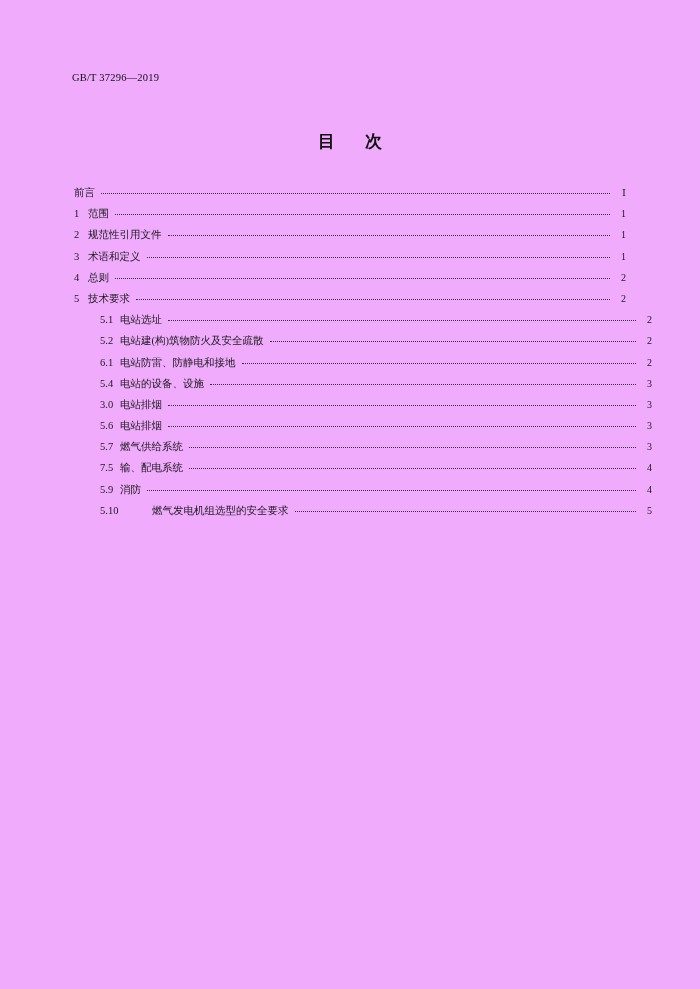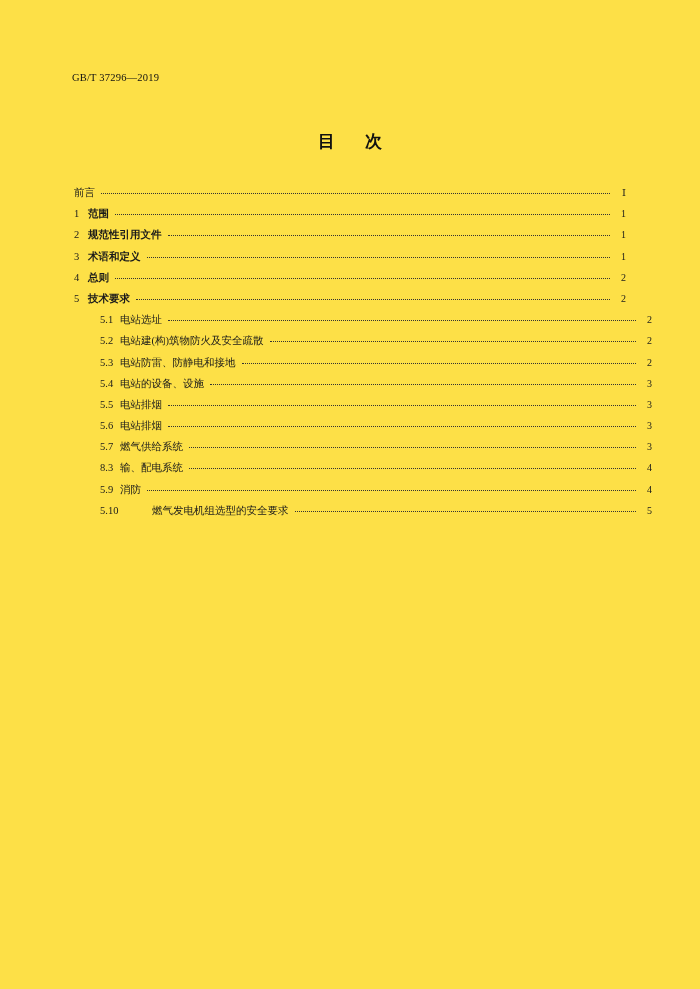--- a/index.html
+++ b/index.html
@@ -14,21 +14,21 @@
     font-family: "Liberation Serif", "DejaVu Serif", serif;
     color: #1a1a1a;
     overflow: hidden;
   }
   .page {
     position: absolute;
     top: 0;
     left: 0;
     width: 700px;
     height: 989px;
-    background: #fde047;
+    background: #f0abfc;
   }
   .header-code {
     position: absolute;
     top: 72px;
     left: 72px;
     font-size: 10.5px;
     letter-spacing: 0.2px;
     font-family: "Liberation Serif", "DejaVu Serif", serif;
     color: #111;
   }
@@ -88,21 +88,21 @@
   .toc-row .page-no {
     flex: 0 0 auto;
     width: 14px;
     text-align: right;
     font-size: 10px;
   }
 
   
   .lvl-front .label { padding-left: 0; }
   .lvl-1 .num { width: 14px; }
-  .lvl-1 .label { padding-left: 0px; font-weight: bold; }
+  .lvl-1 .label { padding-left: 0px; }
   .lvl-2 { padding-left: 26px; }
   .lvl-2 .num { width: 20px; }
   .lvl-2 .label { padding-left: 0px; }
   .lvl-2.wide .num { width: 52px; }
 </style>
 </head>
 <body>
 
 <div class="page">
 
@@ -152,51 +152,51 @@
         <span class="leader"></span>
         <span class="page-no">2</span>
       </div>
       <div class="toc-row lvl-2">
         <span class="num">5.2</span>
         <span class="label">电站建(构)筑物防火及安全疏散</span>
         <span class="leader"></span>
         <span class="page-no">2</span>
       </div>
       <div class="toc-row lvl-2">
-        <span class="num">5.3</span>
+        <span class="num">6.1</span>
         <span class="label">电站防雷、防静电和接地</span>
         <span class="leader"></span>
         <span class="page-no">2</span>
       </div>
       <div class="toc-row lvl-2">
         <span class="num">5.4</span>
         <span class="label">电站的设备、设施</span>
         <span class="leader"></span>
         <span class="page-no">3</span>
       </div>
       <div class="toc-row lvl-2">
-        <span class="num">5.5</span>
+        <span class="num">3.0</span>
         <span class="label">电站排烟</span>
         <span class="leader"></span>
         <span class="page-no">3</span>
       </div>
       <div class="toc-row lvl-2">
         <span class="num">5.6</span>
         <span class="label">电站排烟</span>
         <span class="leader"></span>
         <span class="page-no">3</span>
       </div>
       <div class="toc-row lvl-2">
         <span class="num">5.7</span>
         <span class="label">燃气供给系统</span>
         <span class="leader"></span>
         <span class="page-no">3</span>
       </div>
       <div class="toc-row lvl-2">
-        <span class="num">8.3</span>
+        <span class="num">7.5</span>
         <span class="label">输、配电系统</span>
         <span class="leader"></span>
         <span class="page-no">4</span>
       </div>
       <div class="toc-row lvl-2">
         <span class="num">5.9</span>
         <span class="label">消防</span>
         <span class="leader"></span>
         <span class="page-no">4</span>
       </div>

